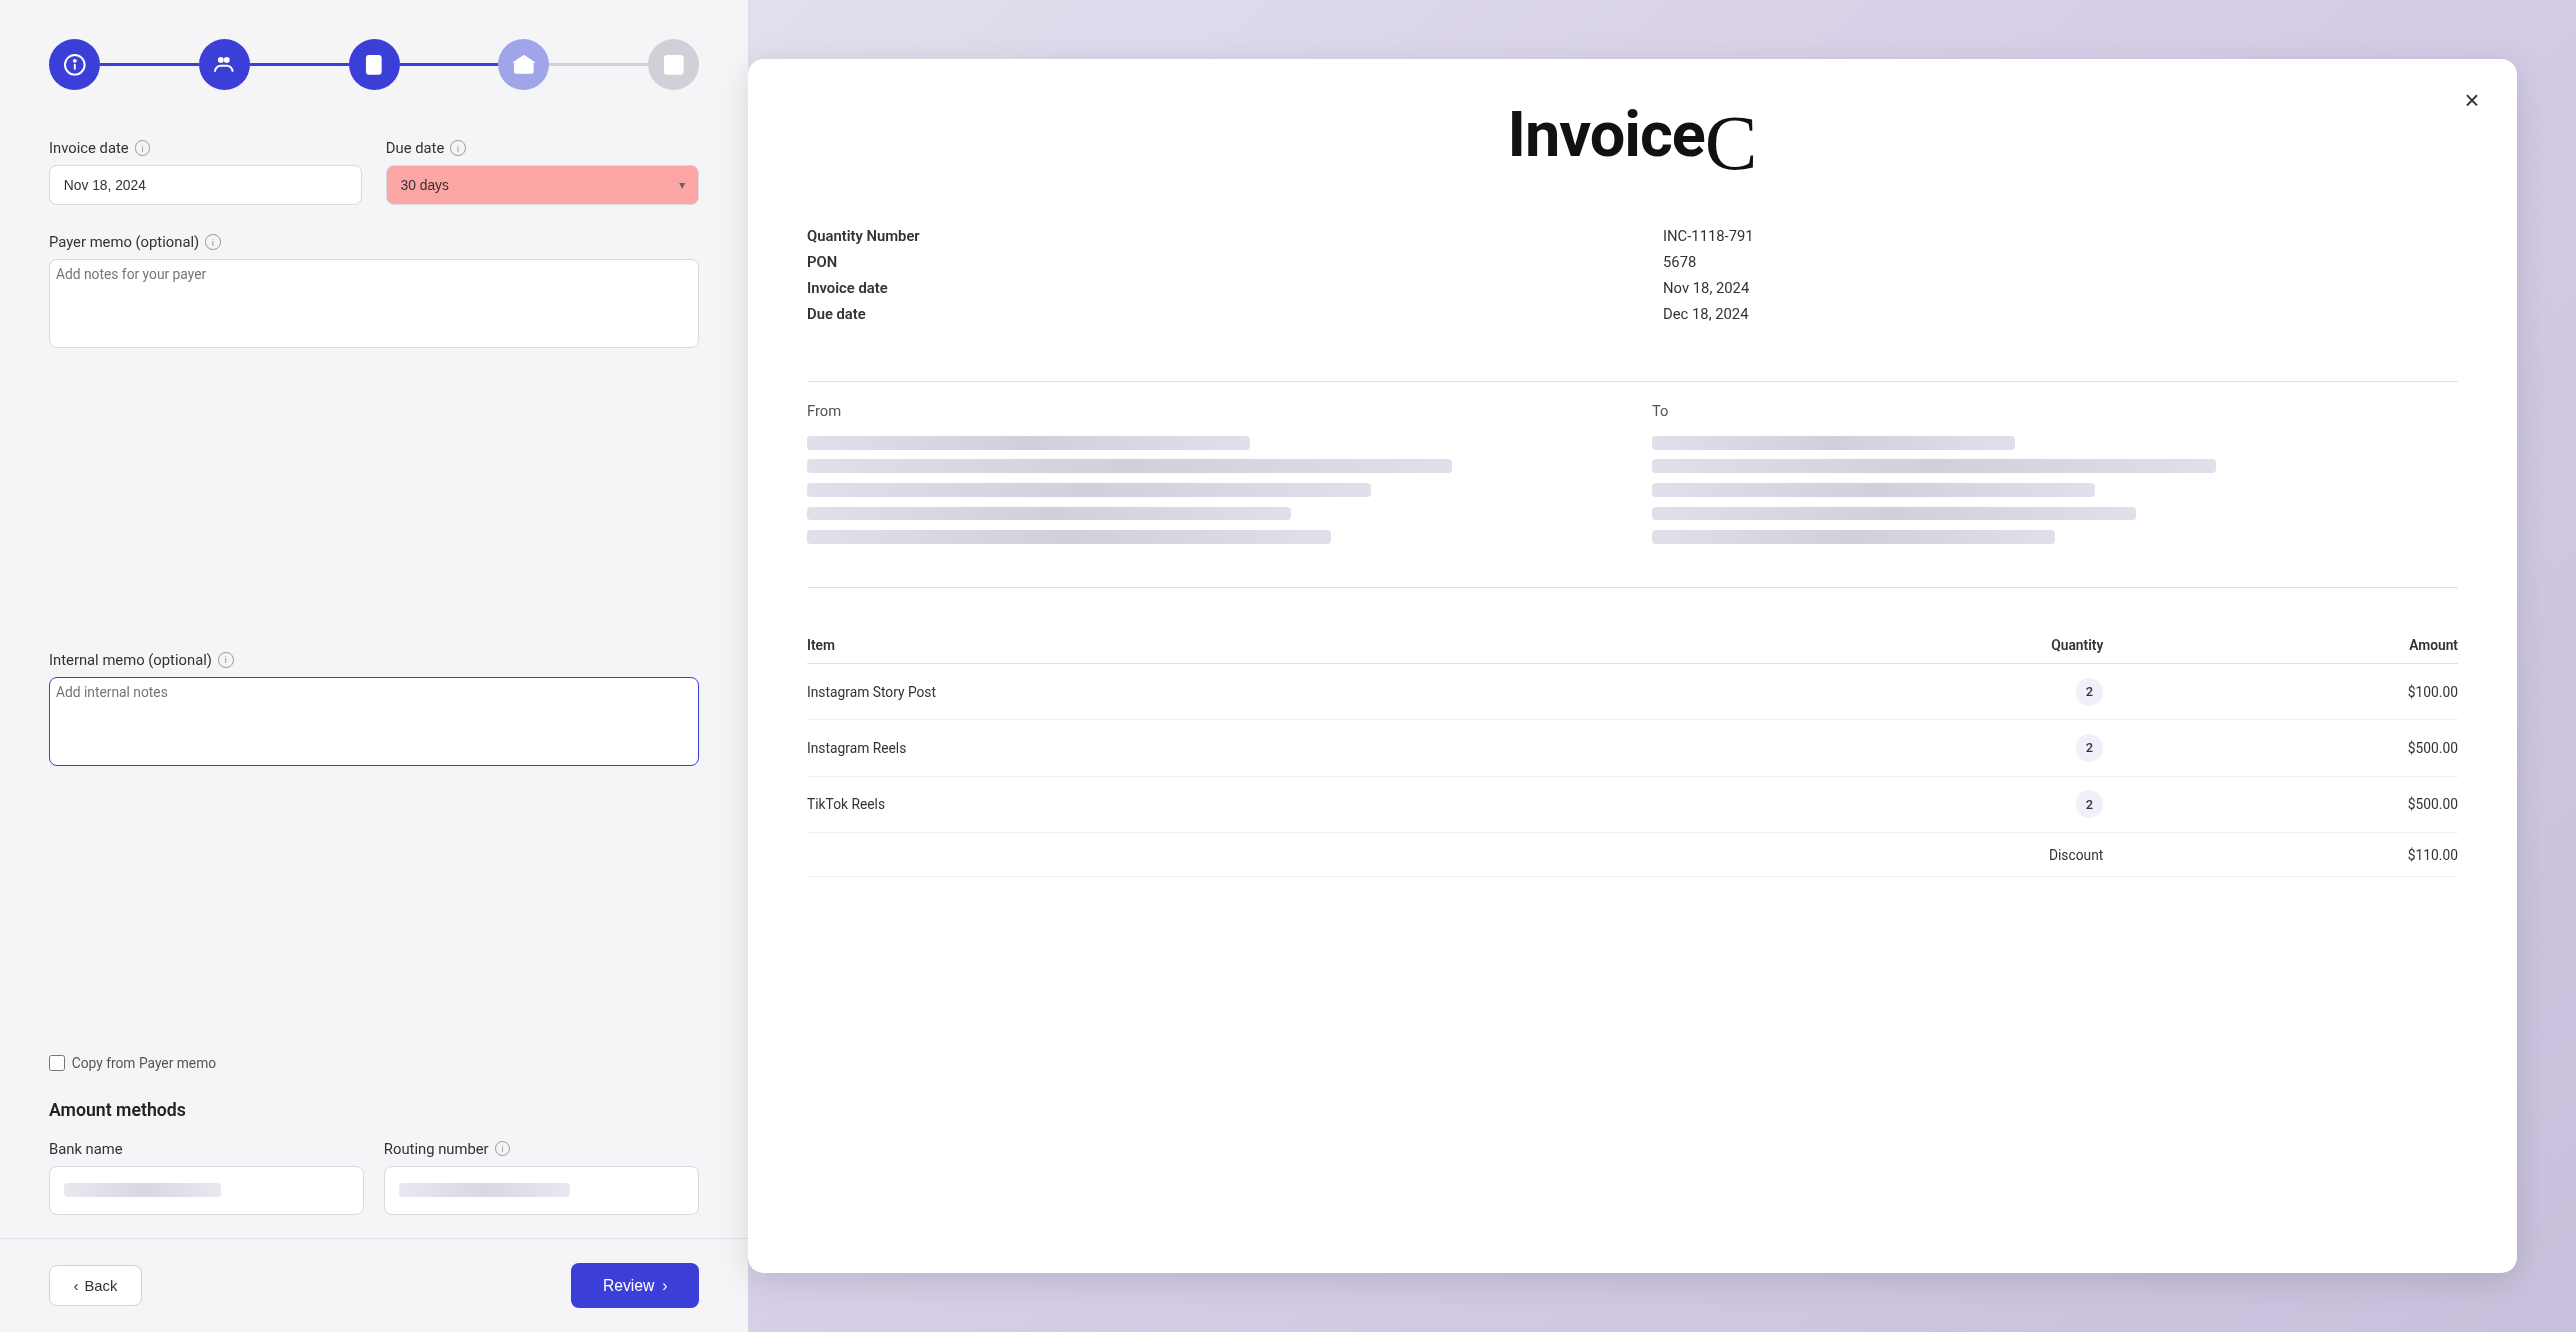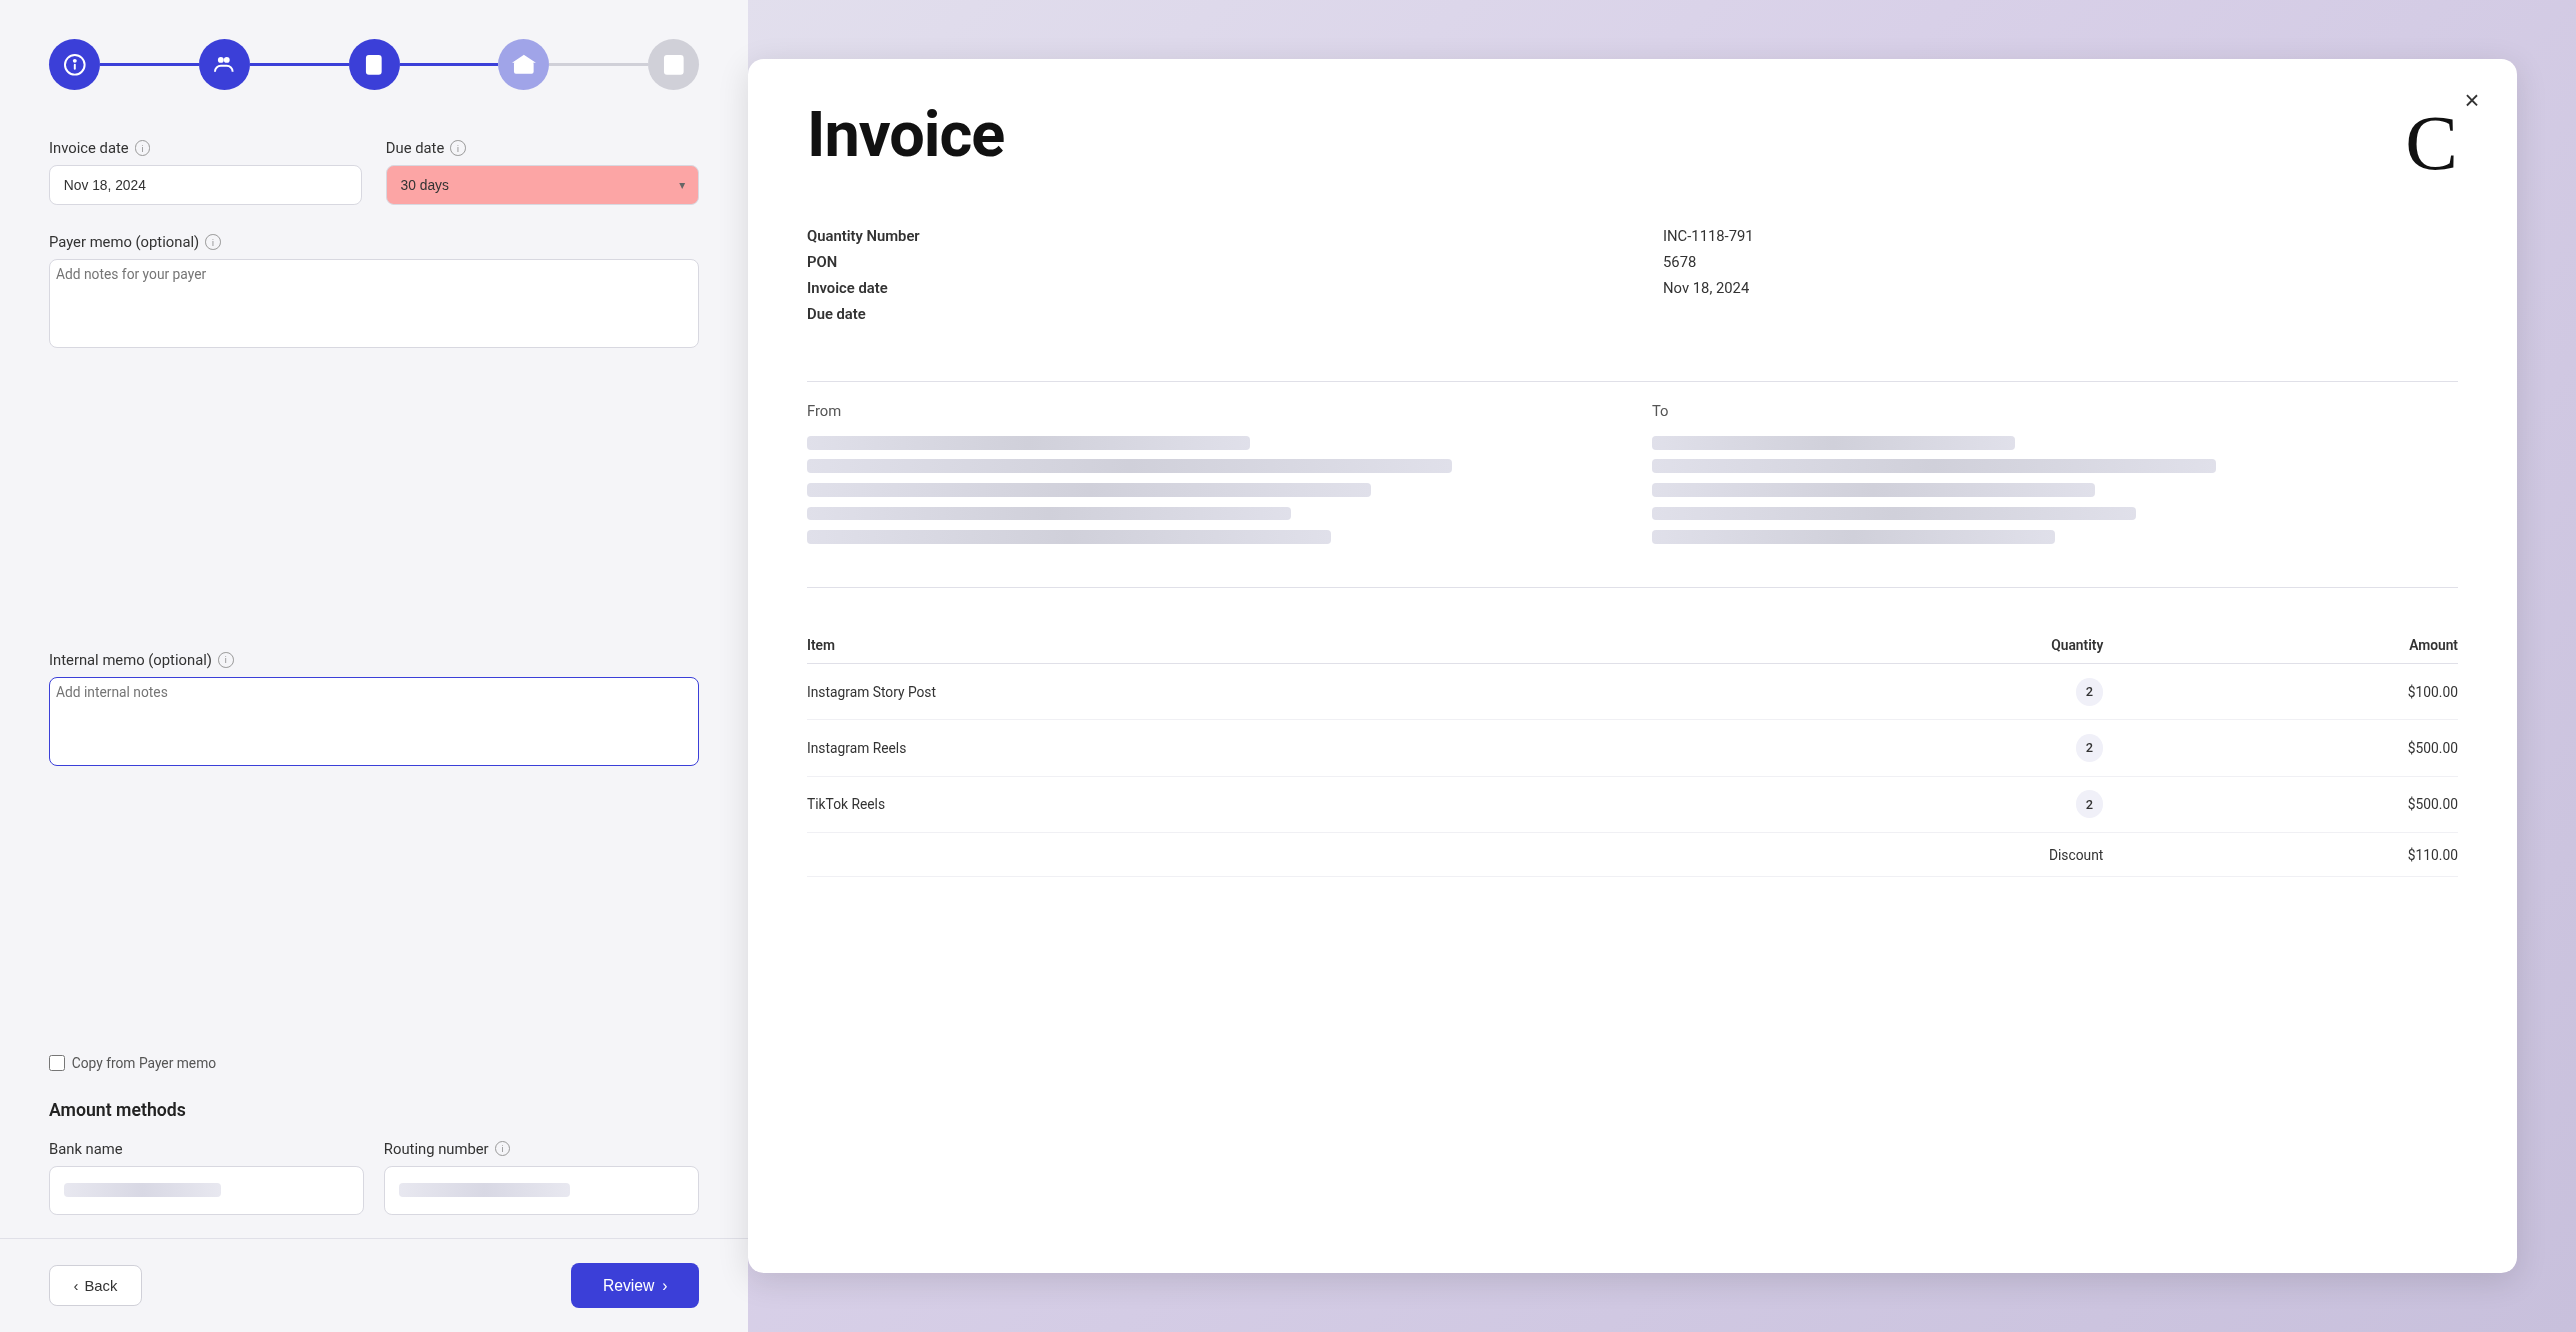--- a/index.html
+++ b/index.html
@@ -273,21 +273,21 @@
       justify-content: center;
       cursor: pointer;
       font-size: 25.6px;
       color: #333;
       background: none;
       border: none;
     }
 
     .invoice-header {
       display: flex;
-      justify-content: space-between;
+      justify-content: center;
       align-items: flex-start;
       margin-bottom: 39px;
     }
     .invoice-title {
       font-size: 63px;
       font-weight: 700;
       color: #111;
       letter-spacing: -1px;
     }
     .invoice-logo {
@@ -530,20 +530,21 @@
     </div>
 
     <div class="invoice-meta">
       <span class="meta-label">Quantity Number</span>
       <span class="meta-value">INC-1118-791</span>
       <span class="meta-label">PON</span>
       <span class="meta-value">5678</span>
       <span class="meta-label">Invoice date</span>
       <span class="meta-value">Nov 18, 2024</span>
       <span class="meta-label">Due date</span>
+      <span class="meta-value">Dec 18, 2024</span>
     </div>
 
     <hr class="invoice-divider">
 
     <div class="from-to-row">
       <div>
         <div class="from-to-label">From</div>
         <div class="address-blur">
           <div class="blur-line" style="width:55%;"></div>
           <div class="blur-line" style="width:80%;"></div>

